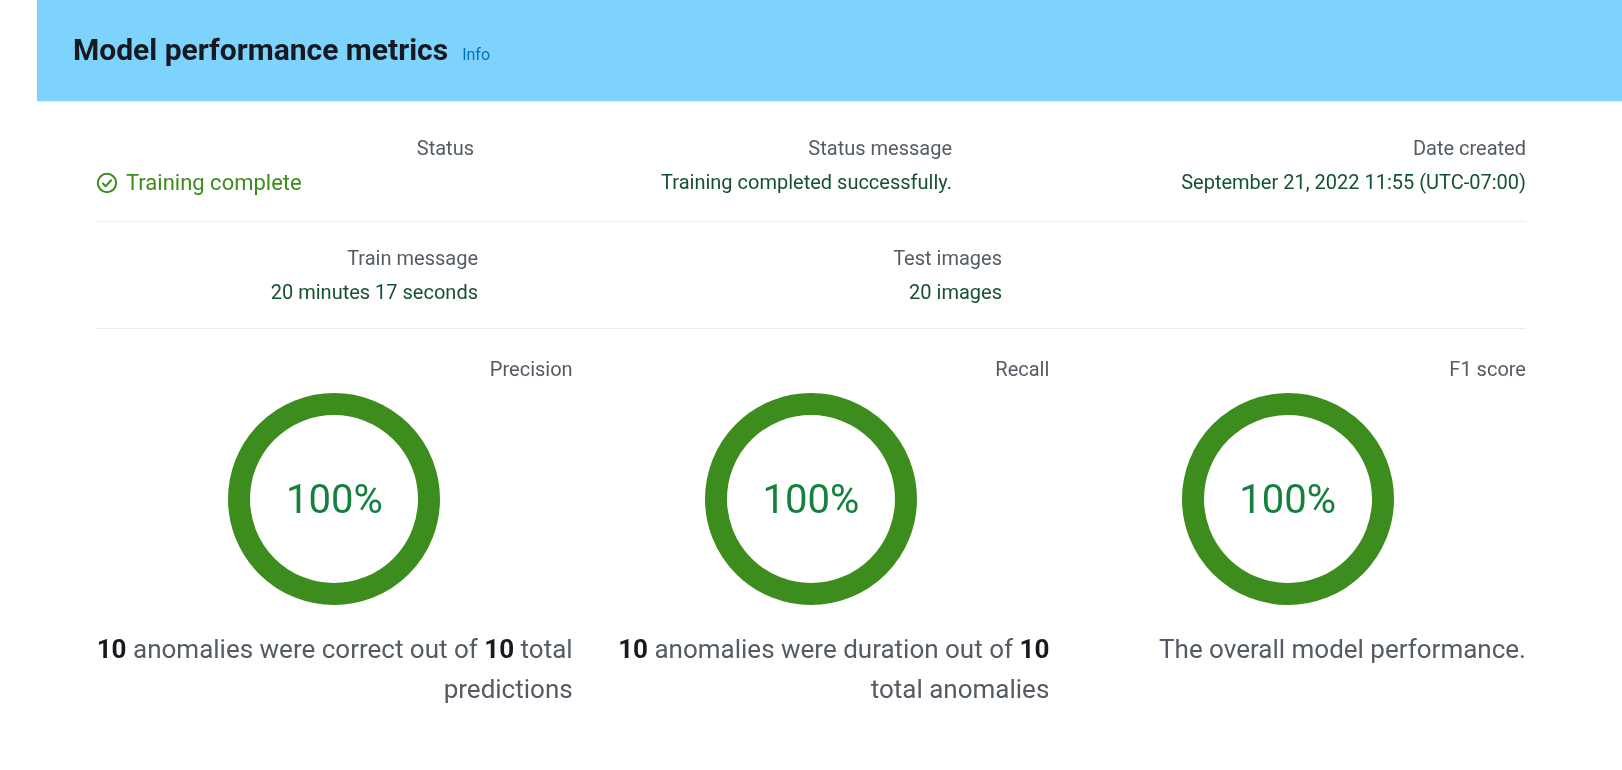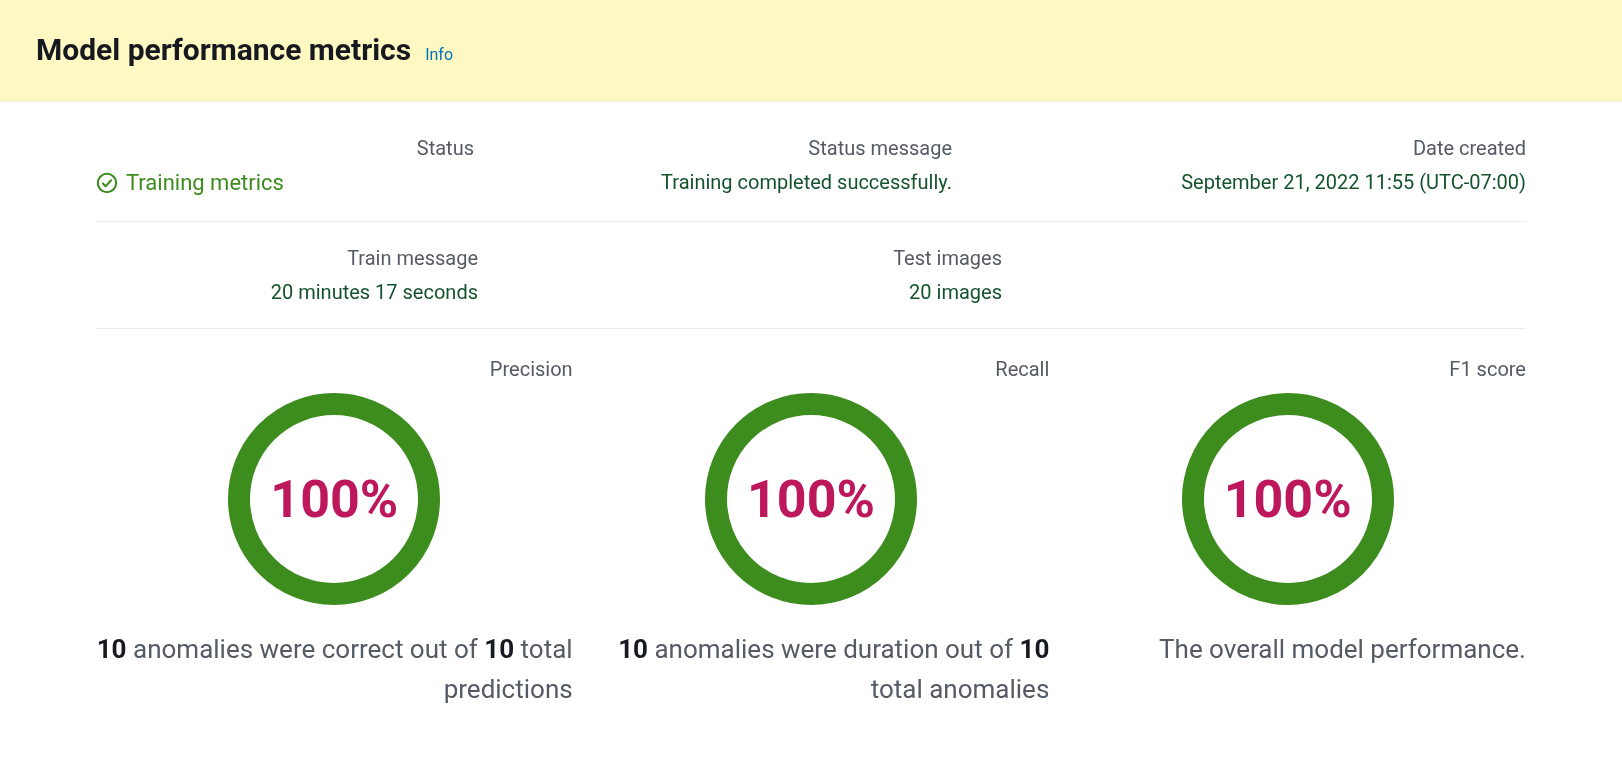--- a/index.html
+++ b/index.html
@@ -3,25 +3,26 @@
   <meta charset="utf-8">
   <style>
     * { box-sizing: border-box; margin: 0; padding: 0; }
     body {
       font-family: -apple-system, BlinkMacSystemFont, "Segoe UI", Roboto, Helvetica, Arial, sans-serif;
       background: #ffffff;
       color: #16191f;
       width: 1622px;
     }
     .header {
-      background: #fef9c3;
+      background: #7dd3fc;
       border-bottom: 1px solid #eaeded;
       padding: 32px 36px 34px 36px;
       display: flex;
       align-items: baseline;
+      margin-left: 37px;
     }
     .header-title {
       font-size: 30px;
       font-weight: 700;
       color: #16191f;
     }
     .info-link {
       font-size: 16px;
       font-weight: 400;
       color: #0073bb;
@@ -81,23 +82,23 @@
     .donut {
       width: 212px;
       height: 212px;
       border-radius: 50%;
       border: 22px solid #3d8c1e;
       display: flex;
       align-items: center;
       justify-content: center;
     }
     .donut-text {
-      font-size: 52px;
-      font-weight: 700;
-      color: #be185d;
+      font-size: 40px;
+      font-weight: 400;
+      color: #15803d;
     }
     .metric-desc {
       font-size: 26px;
       color: #545b64;
       line-height: 1.55;
     }
     .metric-desc b {
       color: #16191f;
       font-weight: 700;
     }
@@ -113,21 +114,21 @@
 <div class="content">
 
   <div class="row1">
     <div>
       <div class="field-label">Status</div>
       <div class="status-line">
         <svg class="check-icon" viewBox="0 0 24 24" fill="none" stroke="#3d8c1e" stroke-width="2.2">
           <circle cx="12" cy="12" r="10"></circle>
           <path d="M7.5 12.5 L10.5 15.5 L16.5 9" stroke-linecap="round" stroke-linejoin="round"></path>
         </svg>
-        <span class="status-value">Training metrics</span>
+        <span class="status-value">Training complete</span>
       </div>
     </div>
     <div>
       <div class="field-label">Status message</div>
       <div class="field-value">Training completed successfully.</div>
     </div>
     <div>
       <div class="field-label">Date created</div>
       <div class="field-value">September 21, 2022 11:55 (UTC-07:00)</div>
     </div>

